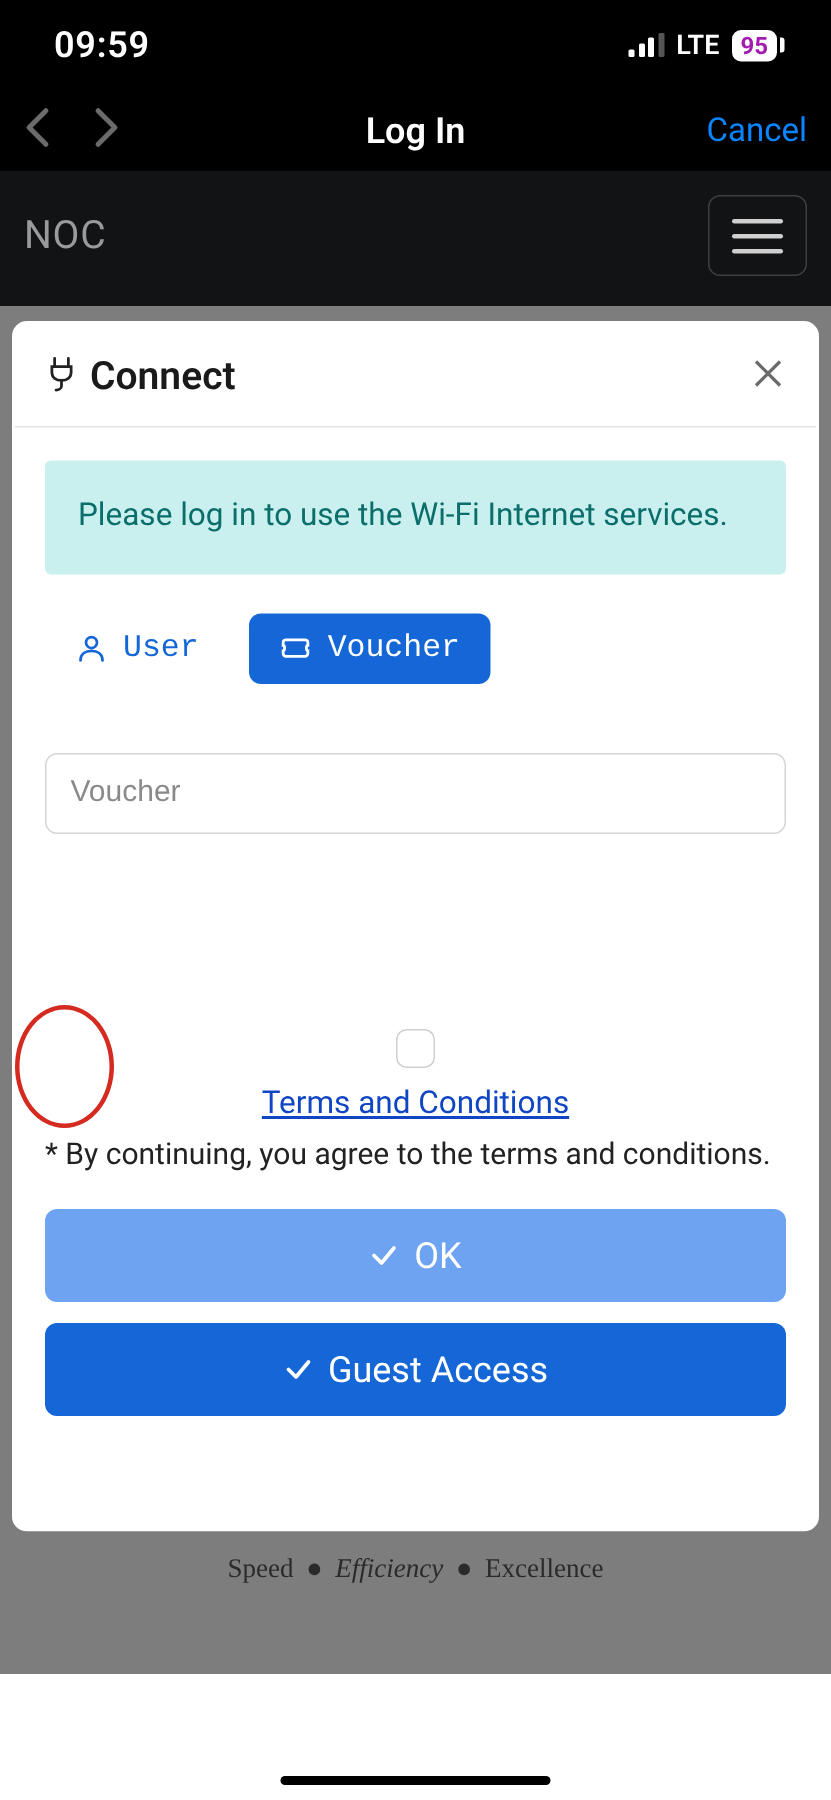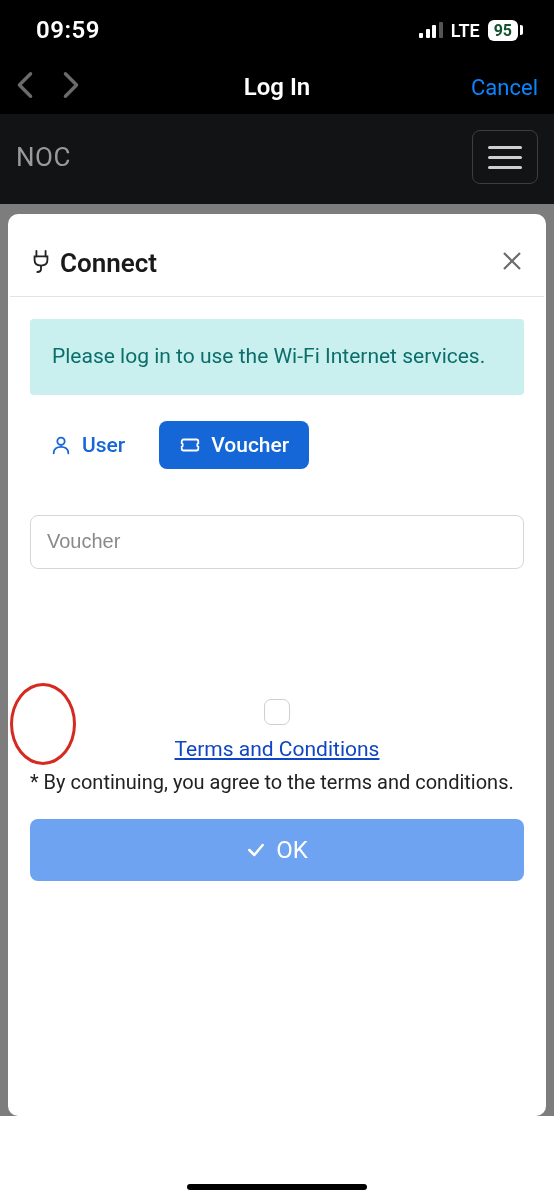--- a/index.html
+++ b/index.html
@@ -10,21 +10,21 @@
   .status-bar { height:60px; background:#000; color:#fff; display:flex; align-items:center; justify-content:space-between; padding:0 36px; }
   .status-time { font-size:24px; font-weight:600; letter-spacing:0.5px; }
   .status-right { display:flex; align-items:center; gap:8px; }
   .signal { display:flex; align-items:flex-end; gap:2.5px; height:16px; }
   .signal span { width:4px; background:#fff; border-radius:1px; }
   .signal span:nth-child(1){height:5px;}
   .signal span:nth-child(2){height:9px;}
   .signal span:nth-child(3){height:13px;}
   .signal span:nth-child(4){height:16px; background:#555;}
   .lte { font-size:18px; font-weight:600; }
-  .battery-pill { background:#fff; color:#14532d; border-radius:6px; padding:1px 6px; font-size:16px; font-weight:700; position:relative; }
+  .battery-pill { background:#fff; color:#a21caf; border-radius:6px; padding:1px 6px; font-size:16px; font-weight:700; position:relative; }
   .battery-pill::after { content:""; position:absolute; right:-5px; top:50%; transform:translateY(-50%); width:3px; height:10px; background:#fff; border-radius:0 2px 2px 0; }
 
   
   .top-black { background:#000; }
   .captive-header { text-align:center; color:#fff; padding:6px 0 10px; }
   .captive-ip { font-size:17px; }
   .captive-ssid { font-size:17px; }
   .nav-row { display:flex; align-items:center; height:54px; padding:0 16px; position:relative; }
   .nav-chevs { display:flex; gap:28px; color:#7a7a7a; }
   .nav-chev svg { width:18px; height:28px; }
@@ -33,32 +33,32 @@
 
   
   .app-bar-wrap { background:#7d7d7d; }
   .app-bar { background:#111314; display:flex; align-items:center; justify-content:space-between; padding:16px 16px 20px; }
   .app-brand { color:#9a9a9a; font-size:26px; letter-spacing:0.5px; }
   .hamburger { width:66px; height:54px; border:1px solid #3b3f42; border-radius:8px; display:flex; flex-direction:column; justify-content:center; align-items:center; gap:7px; }
   .hamburger span { width:34px; height:3px; background:#cfcfcf; border-radius:2px; }
 
   
   .backdrop { flex:1; background:#7d7d7d; padding:10px 8px 0; display:flex; flex-direction:column; }
-  .card { background:#fff; border-radius:10px; padding:12px 0 30px; display:flex; flex-direction:column; flex:1; margin-bottom:0; }
+  .card { background:#fff; border-radius:10px; padding:0 0 30px; display:flex; flex-direction:column; flex:1; margin-bottom:0; }
   .card-header { display:flex; align-items:center; justify-content:space-between; padding:22px 22px 18px; }
   .card-header-left { display:flex; align-items:center; gap:8px; }
   .plug-icon svg { width:22px; height:26px; }
   .card-title { font-size:26px; font-weight:600; color:#1a1a1a; }
   .close-x svg { width:24px; height:24px; stroke:#6b6b6b; stroke-width:2.2; }
   .card-hr { height:1px; background:#e3e3e3; margin:0 2px; }
 
   .card-body { padding:22px 22px 0; position:relative; }
   .info-banner { background:#c9f0ef; border-radius:4px; padding:22px 22px; color:#0b6e6a; font-size:21px; line-height:1.5; }
 
-  .tabs { display:flex; gap:14px; margin-top:26px; }
+  .tabs { display:flex; gap:14px; margin-top:26px;font-family:Liberation Mono, monospace; }
   .tab { display:flex; align-items:center; gap:10px; padding:12px 20px; border-radius:8px; font-size:21px; font-weight:500; }
   .tab-user { color:#1566d6; background:transparent; }
   .tab-voucher { color:#fff; background:#1566d6; }
   .tab svg { width:22px; height:22px; }
 
   .voucher-input { width:100%; margin-top:46px; height:54px; border:1px solid #d6d6d6; border-radius:8px; padding:0 16px; font-size:20px; color:#333; }
   .voucher-input::placeholder { color:#8a8a8a; }
 
   .terms-block { margin-top:130px; position:relative; }
   .annot-circle { position:absolute; left:-20px; top:-16px; width:66px; height:82px; border:3px solid #d42a1f; border-radius:50%; pointer-events:none; }
@@ -179,20 +179,33 @@
       </div>
     </div>
 
     <div class="btns">
       <div class="btn btn-ok">
         <svg class="check-svg" viewBox="0 0 24 24" fill="none">
           <path d="M4 12 L10 18 L20 6" stroke="#fff" stroke-width="3" stroke-linecap="round" stroke-linejoin="round"></path>
         </svg>
         <span>OK</span>
       </div>
-    </div>
-  </div>
-
+      <div class="btn btn-guest">
+        <svg class="check-svg" viewBox="0 0 24 24" fill="none">
+          <path d="M4 12 L10 18 L20 6" stroke="#fff" stroke-width="3" stroke-linecap="round" stroke-linejoin="round"></path>
+        </svg>
+        <span>Guest Access</span>
+      </div>
+    </div>
+  </div>
+
+  <div class="footer-tagline">
+    <span>Speed</span>
+    <span class="dot">●</span>
+    <span class="it">Efficiency</span>
+    <span class="dot">●</span>
+    <span>Excellence</span>
+  </div>
 </div>
 
 <div class="bottom-white">
   <div class="home-indicator"></div>
 </div>
 
 </body></html>

